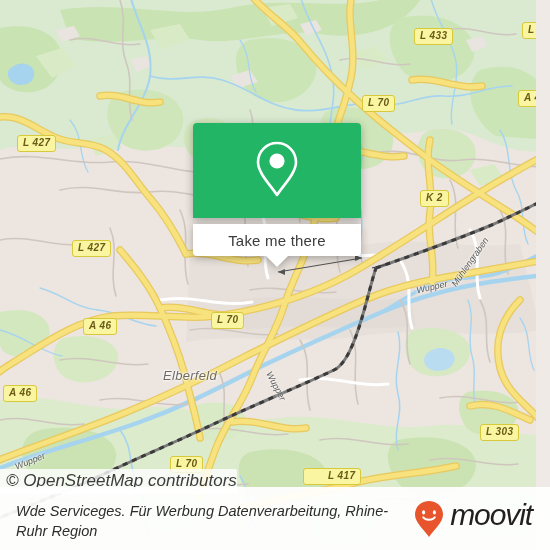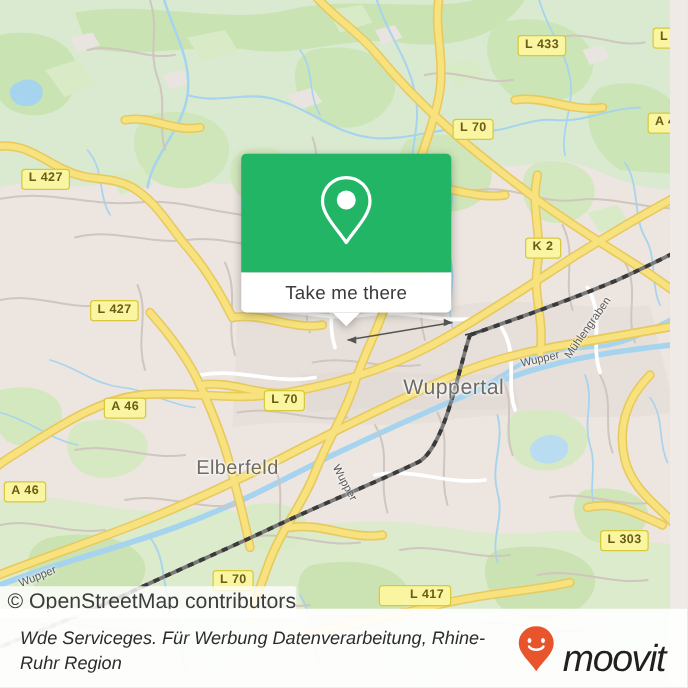--- a/index.html
+++ b/index.html
@@ -4,21 +4,21 @@
 <style>
   html,body{margin:0;padding:0;}
   body{
     width:550px;height:550px;overflow:hidden;
     font-family:"Liberation Sans", sans-serif;
     background:#efeae5;
   }
   #app{position:relative;width:550px;height:550px;overflow:hidden;background:#efeae5;}
 
   
-  #map{position:absolute;left:0;top:0;width:536px;height:550px;overflow:hidden;background:#eee8e2;}
+  #map{position:absolute;left:0;top:0;width:536px;height:550px;overflow:hidden;background:#eee8e2;font-style:italic;}
   #map svg{position:absolute;left:0;top:0;}
 
   
   .shield{
     position:absolute;
     background:#f9f5a0;
     border:1px solid #d8c93c;
     border-radius:3px;
     color:#6a5b16;
     font-size:10px;
@@ -32,40 +32,41 @@
   }
   
   .place{
     position:absolute;
     color:#6e6a66;
     white-space:nowrap;
     font-family:"Liberation Sans", sans-serif;
     text-shadow:0 0 3px #fff,0 0 3px #fff,0 0 2px #fff;
   }
   .place.city{font-size:17px;letter-spacing:.4px;}
-  .place.town{font-size:16px;letter-spacing:.3px;}
+  .place.town{font-size:13px;letter-spacing:.3px;}
   .water-label{
     position:absolute;color:#5b5b5b;font-size:9px;white-space:nowrap;
     font-family:"Liberation Sans", sans-serif;
     text-shadow:0 0 3px #fff,0 0 3px #fff;
   }
 
   
   #popup{
     position:absolute;left:193px;top:123px;width:168px;
     filter:drop-shadow(0 2px 4px rgba(0,0,0,.30));
   }
   #popup-head{
     background:#22b566;height:95px;border-radius:4px 4px 0 0;
     display:flex;align-items:center;justify-content:center;
   }
   #popup-body{
     background:#fff;height:32px;border-radius:0 0 4px 4px;
     display:flex;align-items:center;justify-content:center;
     position:relative;
+    margin-top:6px;
   }
   #popup-label{
     font-size:15px;color:#3b3b3b;letter-spacing:.2px;
     font-family:"Liberation Sans", sans-serif;
   }
   #popup-tail{
     position:absolute;left:50%;bottom:-11px;margin-left:-11px;
     width:0;height:0;
     border-left:11px solid transparent;
     border-right:11px solid transparent;
@@ -88,21 +89,21 @@
     position:absolute;left:0;top:487px;width:550px;height:68px;
     background:rgba(255,255,255,.93);
     display:flex;align-items:center;
     box-sizing:border-box;padding:0 12px 0 16px;font-style:italic;
   }
   #footer-title{
     flex:1;font-size:14.5px;color:#2d2d2d;line-height:20px;
     font-family:"Liberation Sans", sans-serif;
     padding-right:6px;
   }
-  #brand{display:flex;align-items:flex-end;gap:6px;padding-right:6px;}
+  #brand{display:flex;align-items:flex-start;gap:6px;padding-right:6px;}
   #brand-word{
     font-size:30px;color:#231f20;letter-spacing:-1.1px;
     font-family:"Liberation Sans", sans-serif;line-height:30px;
     font-weight:normal;
   }
 </style>
 </head>
 <body>
 
 <div id="app">
@@ -337,21 +338,20 @@
     <div class="shield" style="left:420px;top:190px;">K 2</div>
     <div class="shield" style="left:17px;top:135px;">L 427</div>
     <div class="shield" style="left:72px;top:240px;">L 427</div>
     <div class="shield" style="left:83px;top:318px;">A 46</div>
     <div class="shield" style="left:3px;top:385px;">A 46</div>
     <div class="shield" style="left:211px;top:312px;">L 70</div>
     <div class="shield" style="left:480px;top:424px;">L 303</div>
     <div class="shield" style="left:170px;top:456px;">L 70</div>
     <div class="shield" style="left:303px;top:468px;padding-left:24px;">L 417</div>
 
-    <div class="place city" style="left:363px;top:310px;transform:translate(-50%,-50%);">Wuppertal</div>
     <div class="place town" style="left:190px;top:375px;transform:translate(-50%,-50%);">Elberfeld</div>
 
     <div class="water-label" style="left:432px;top:287px;transform:translate(-50%,-50%) rotate(-13deg);">Wupper</div>
     <div class="water-label" style="left:470px;top:262px;transform:translate(-50%,-50%) rotate(-55deg);">Mühlengraben</div>
     <div class="water-label" style="left:276px;top:386px;transform:translate(-50%,-50%) rotate(62deg);">Wupper</div>
     <div class="water-label" style="left:30px;top:461px;transform:translate(-50%,-50%) rotate(-22deg);">Wupper</div>
 
     <div id="osm-attr">© OpenStreetMap contributors</div>
   </div>
 

